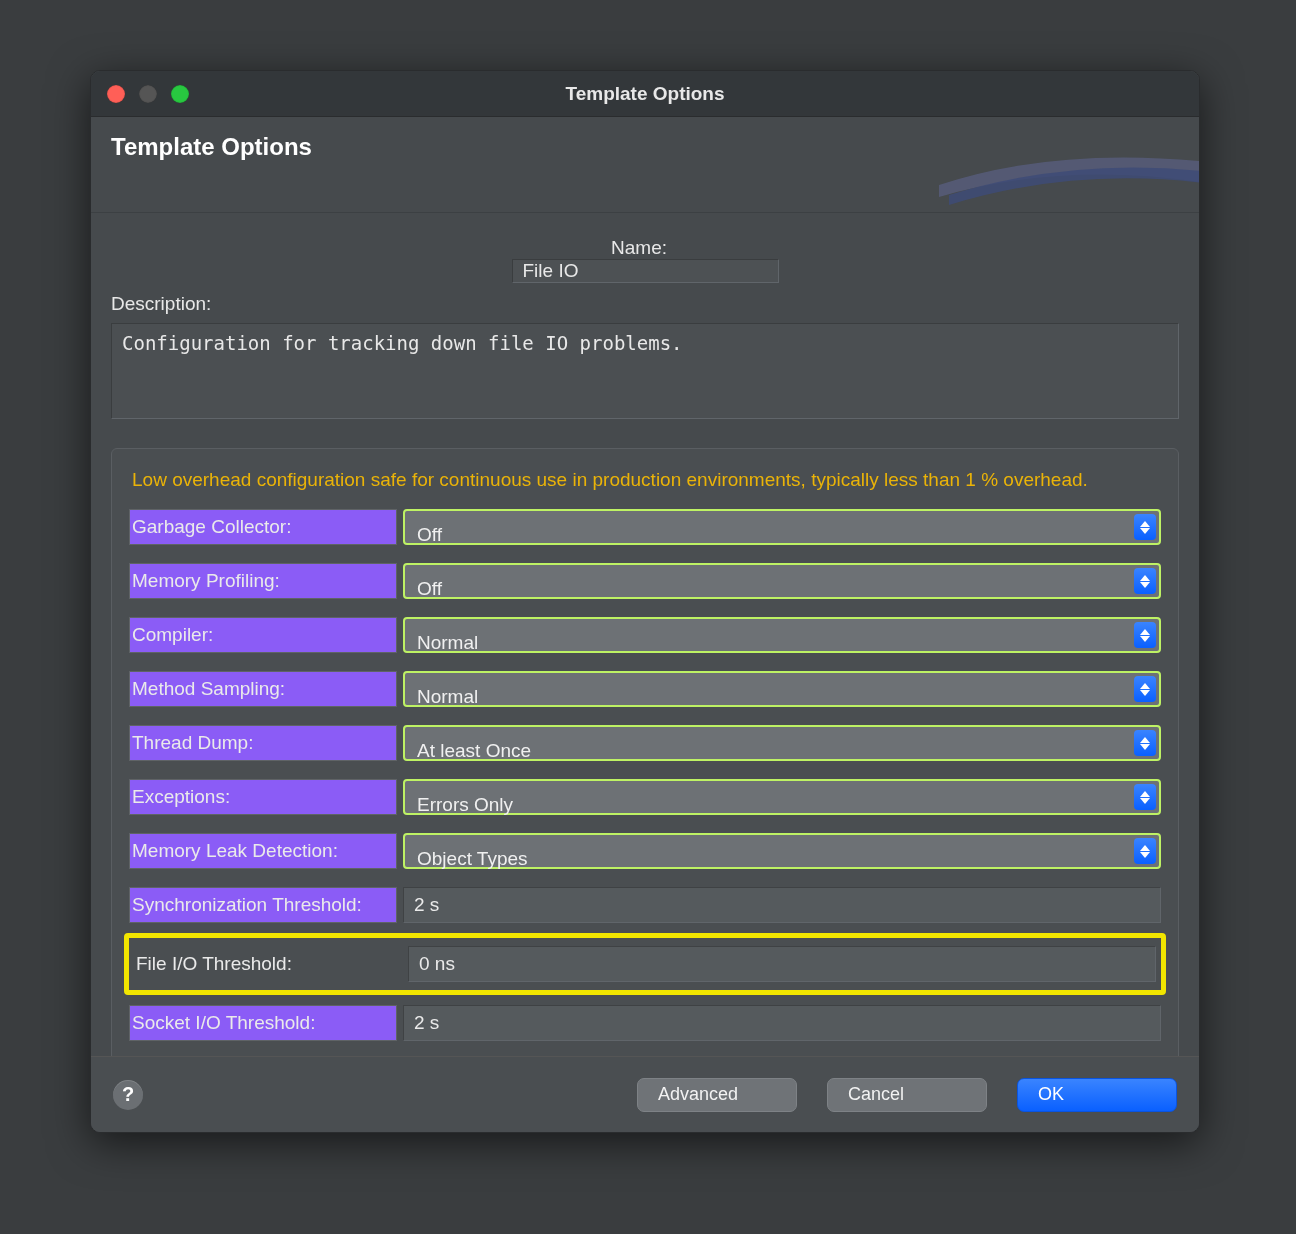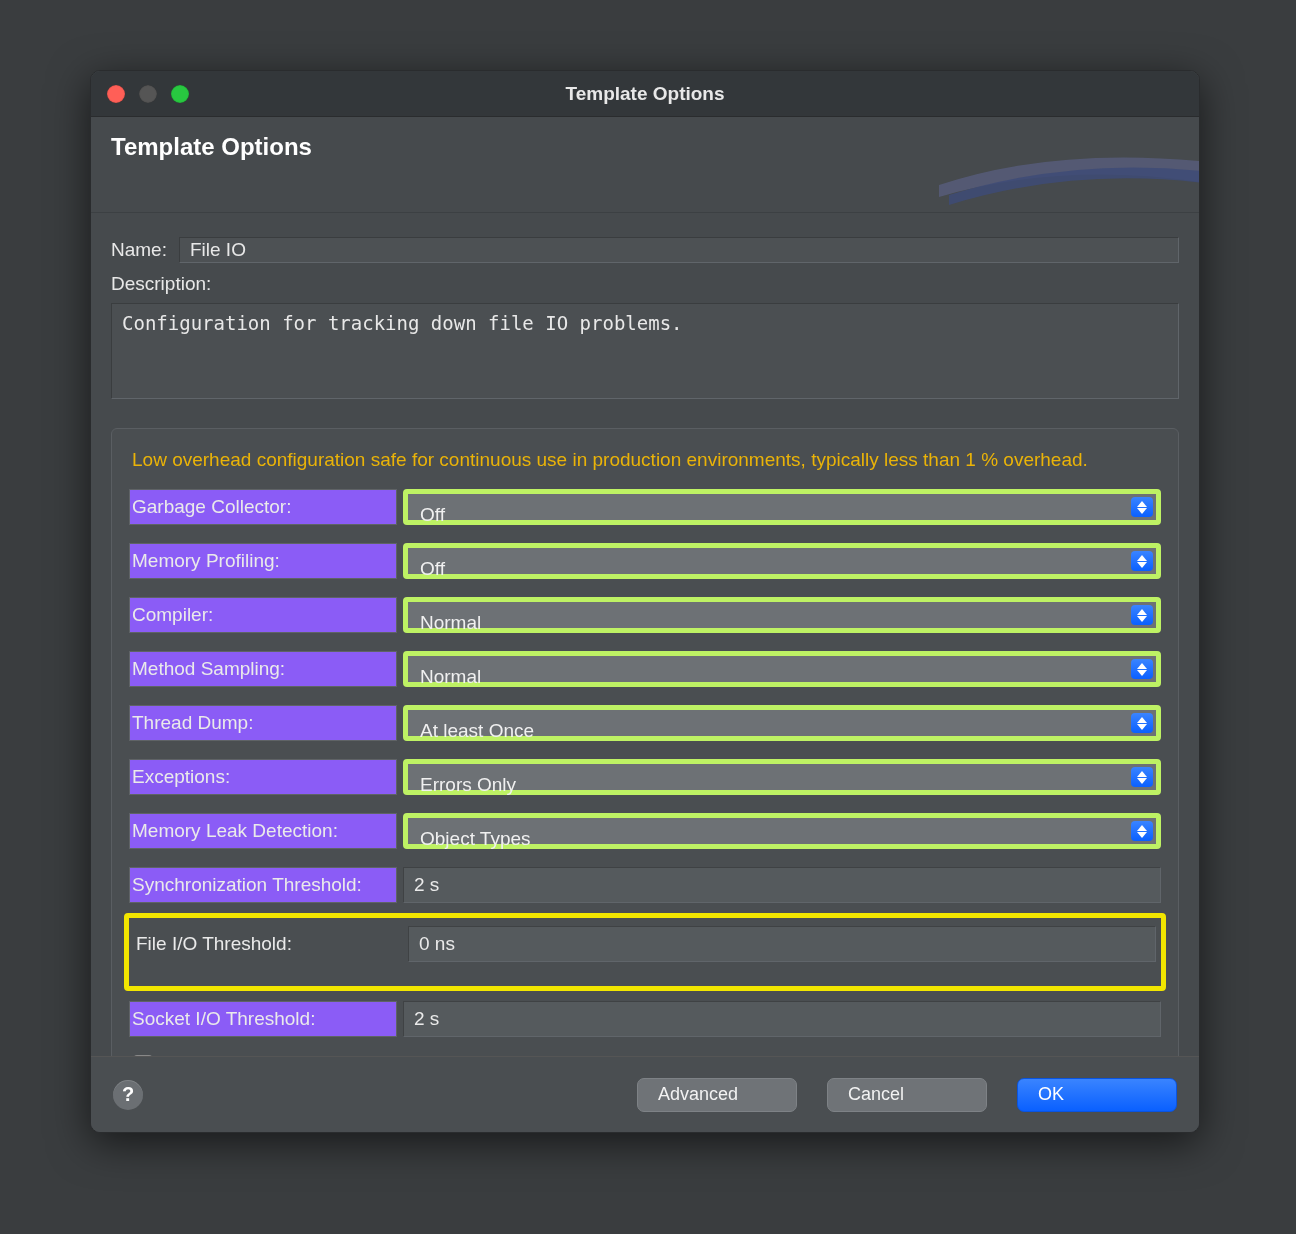--- a/index.html
+++ b/index.html
@@ -74,20 +74,21 @@
   }
   .body {
     padding: 24px 20px 10px 20px;
     color: #e8e8e8;
     font-size: 19px;
   }
   .row {
     display: flex;
     align-items: center;
     margin-bottom: 10px;
+    flex-direction: column;
   }
   .row .lbl { width: auto; margin-right: 12px; }
   .text-input {
     flex: 1;
     height: 26px;
     background: #4d5154;
     border: 1px solid #60656a;
     border-top-color:#3a3d3f;
     border-left-color:#3a3d3f;
     color: #e8e8e8;
@@ -140,21 +141,21 @@
     margin-right: 6px;
   }
   .opt-control-cell {
     flex: 1;
     position: relative;
   }
   .select {
     position: relative;
     height: 36px;
     background: #6d7175;
-    border: 5px solid #bef264;
+    border: 2px solid #bef264;
     border-radius: 4px;
     display: flex;
     align-items: center;
     padding: 16px 34px 0 12px;
     font-size: 19px;
     color: #f0f0f0;
     cursor: default;
   }
   .select .stepper {
     position: absolute;
@@ -182,21 +183,21 @@
     font-size: 19px;
     padding: 0 10px;
     outline: none;
   }
   .highlight-wrap {
     border: 5px solid #f2e600;
     border-radius: 4px;
     padding: 8px 8px;
     margin: -8px -8px 10px -8px;
   }
-  .highlight-wrap .opt-row { margin-bottom: 16px; }
+  .highlight-wrap .opt-row { margin-bottom: 0; }
   .check-row {
     display: flex;
     align-items: center;
     gap: 12px;
     margin-top: 4px;
   }
   .checkbox {
     width: 22px; height: 22px;
     background: #6a6e72;
     border: 1px solid #888;

